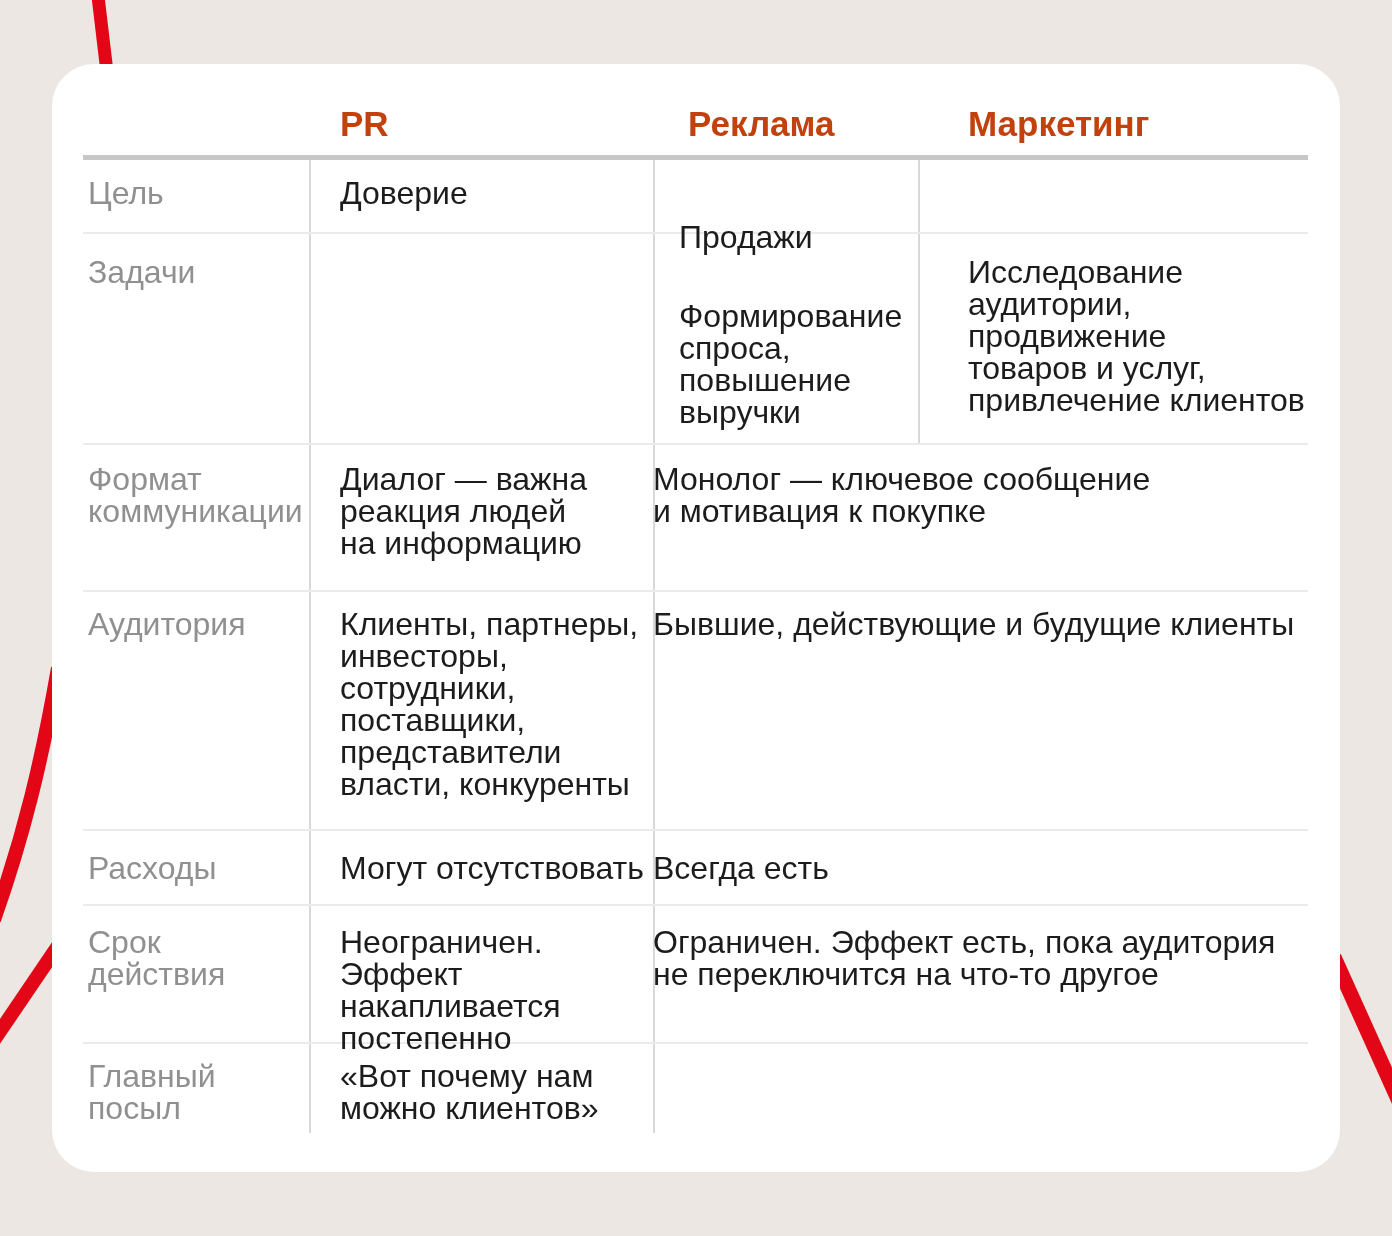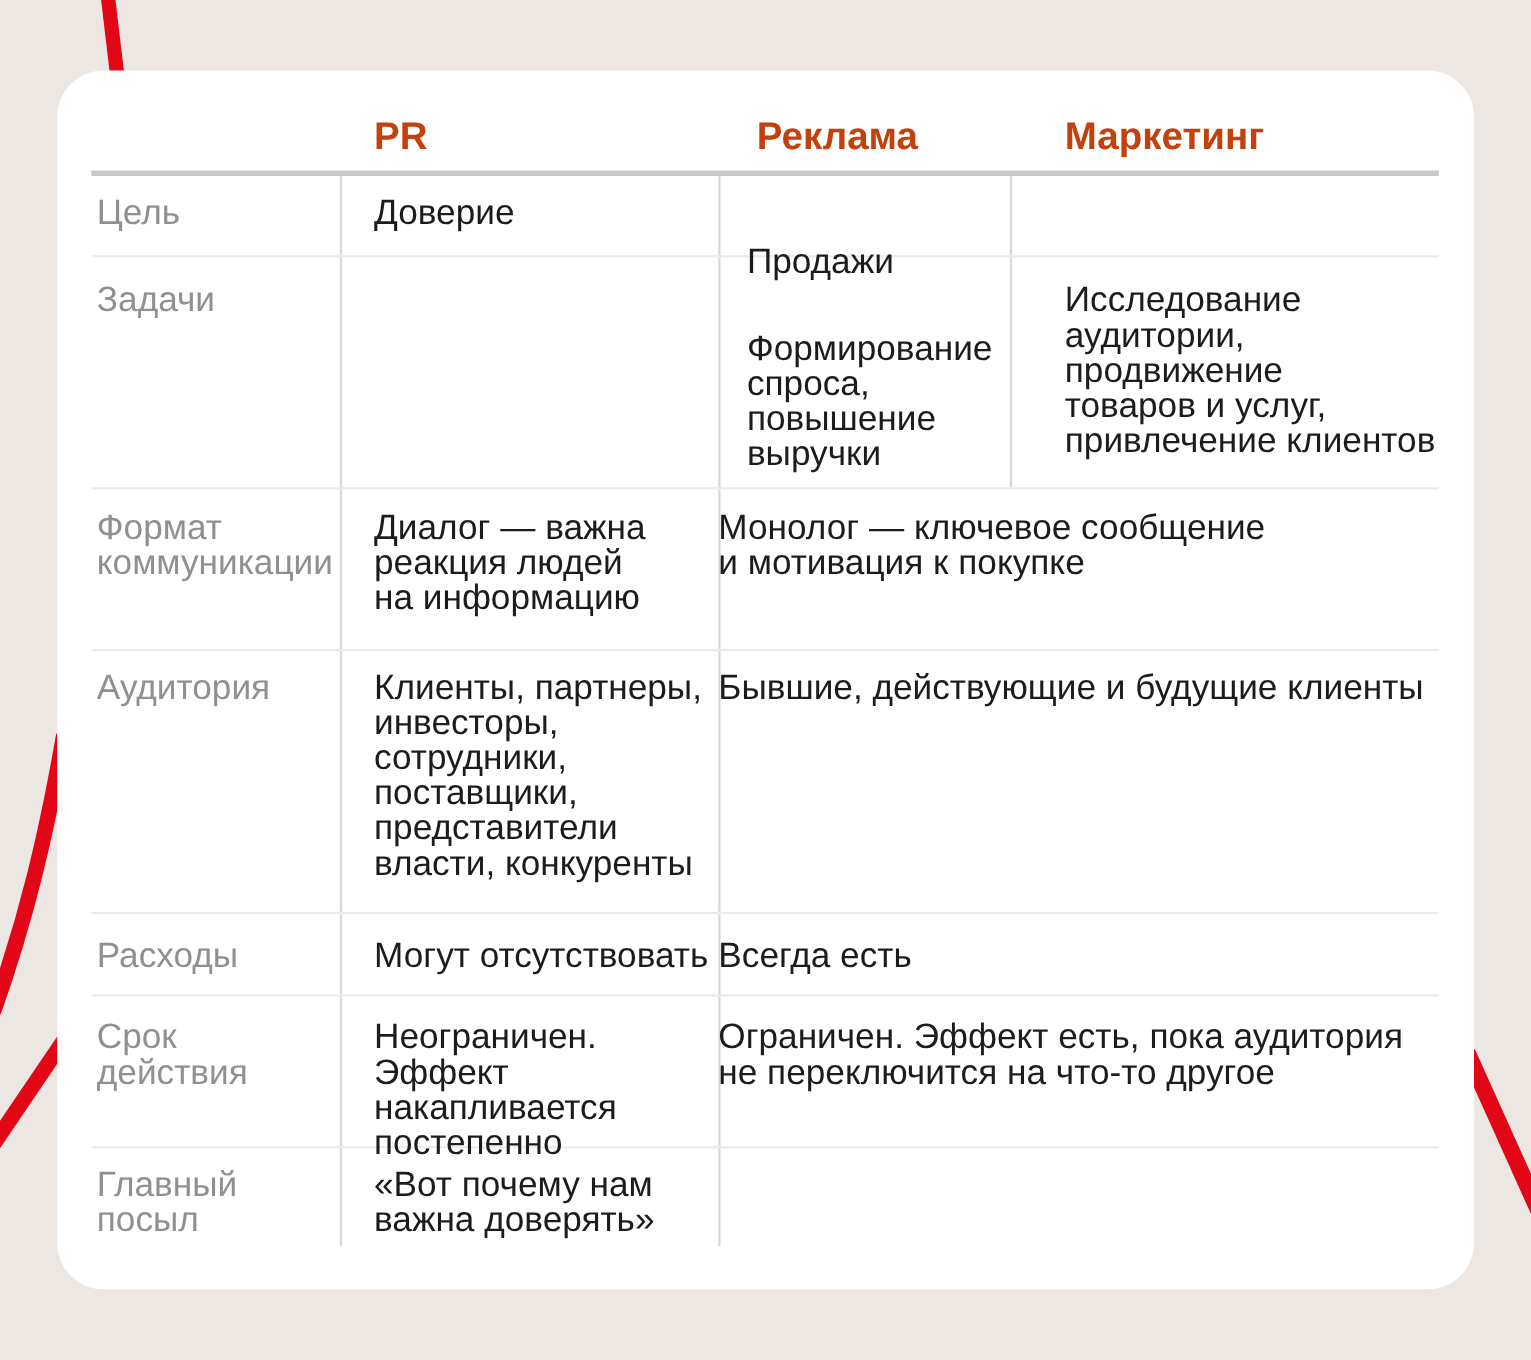--- a/index.html
+++ b/index.html
@@ -108,16 +108,16 @@
 действия</div>
     <div class="cell c2" style="top:862px">Неограничен. Эффект
 накапливается
 постепенно</div>
     <div class="cell merged" style="top:862px">Ограничен. Эффект есть, пока аудитория
 не переключится на что-то другое</div>
 
     <div class="cell rowlabel" style="top:996px">Главный
 посыл</div>
     <div class="cell c2" style="top:996px">«Вот почему нам
-важна доверять»</div>
+можно клиентов»</div>
 
   </div>
 </div>
 
 </body></html>

